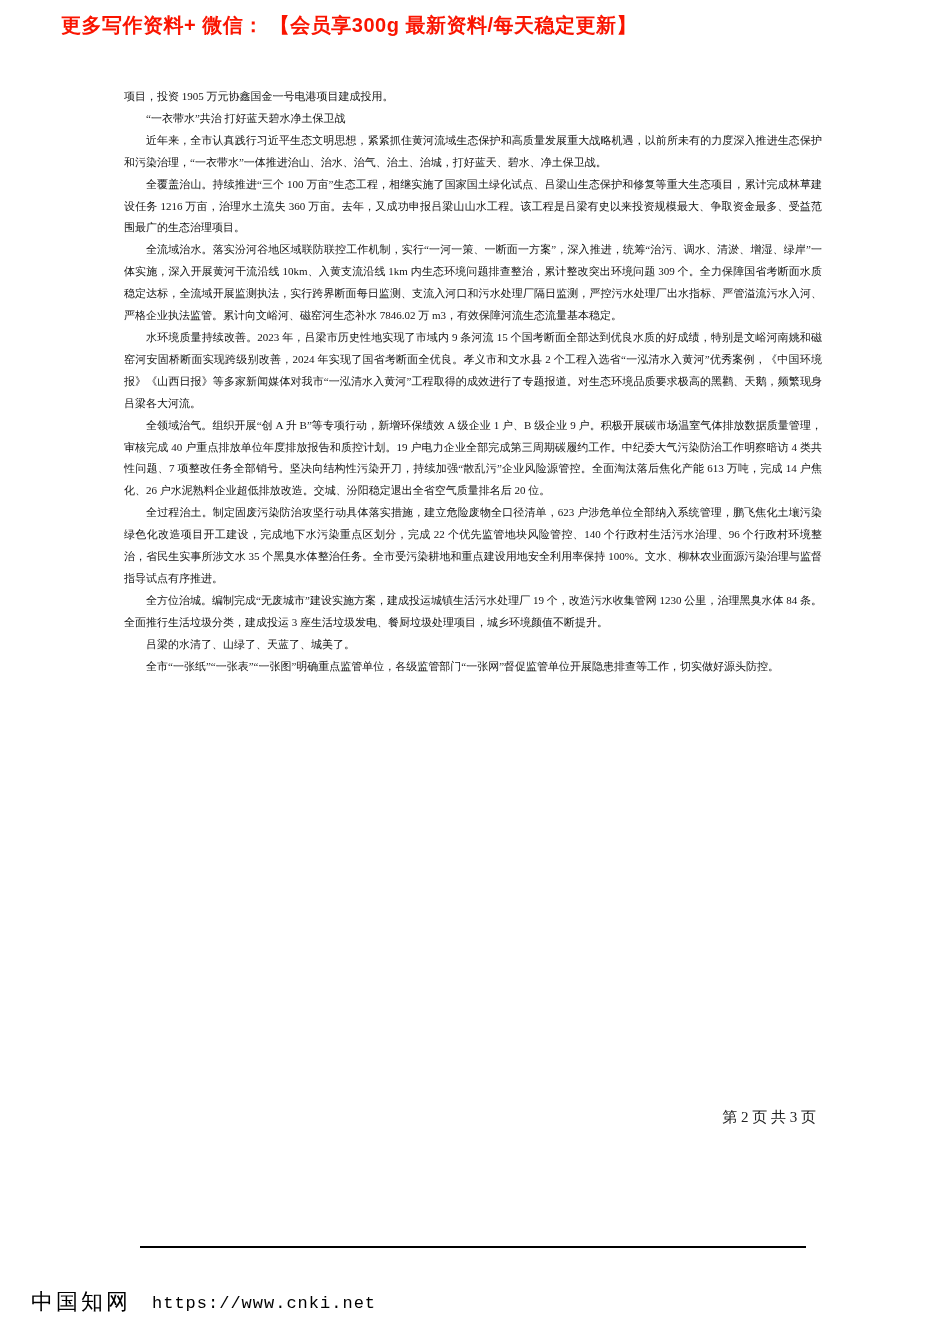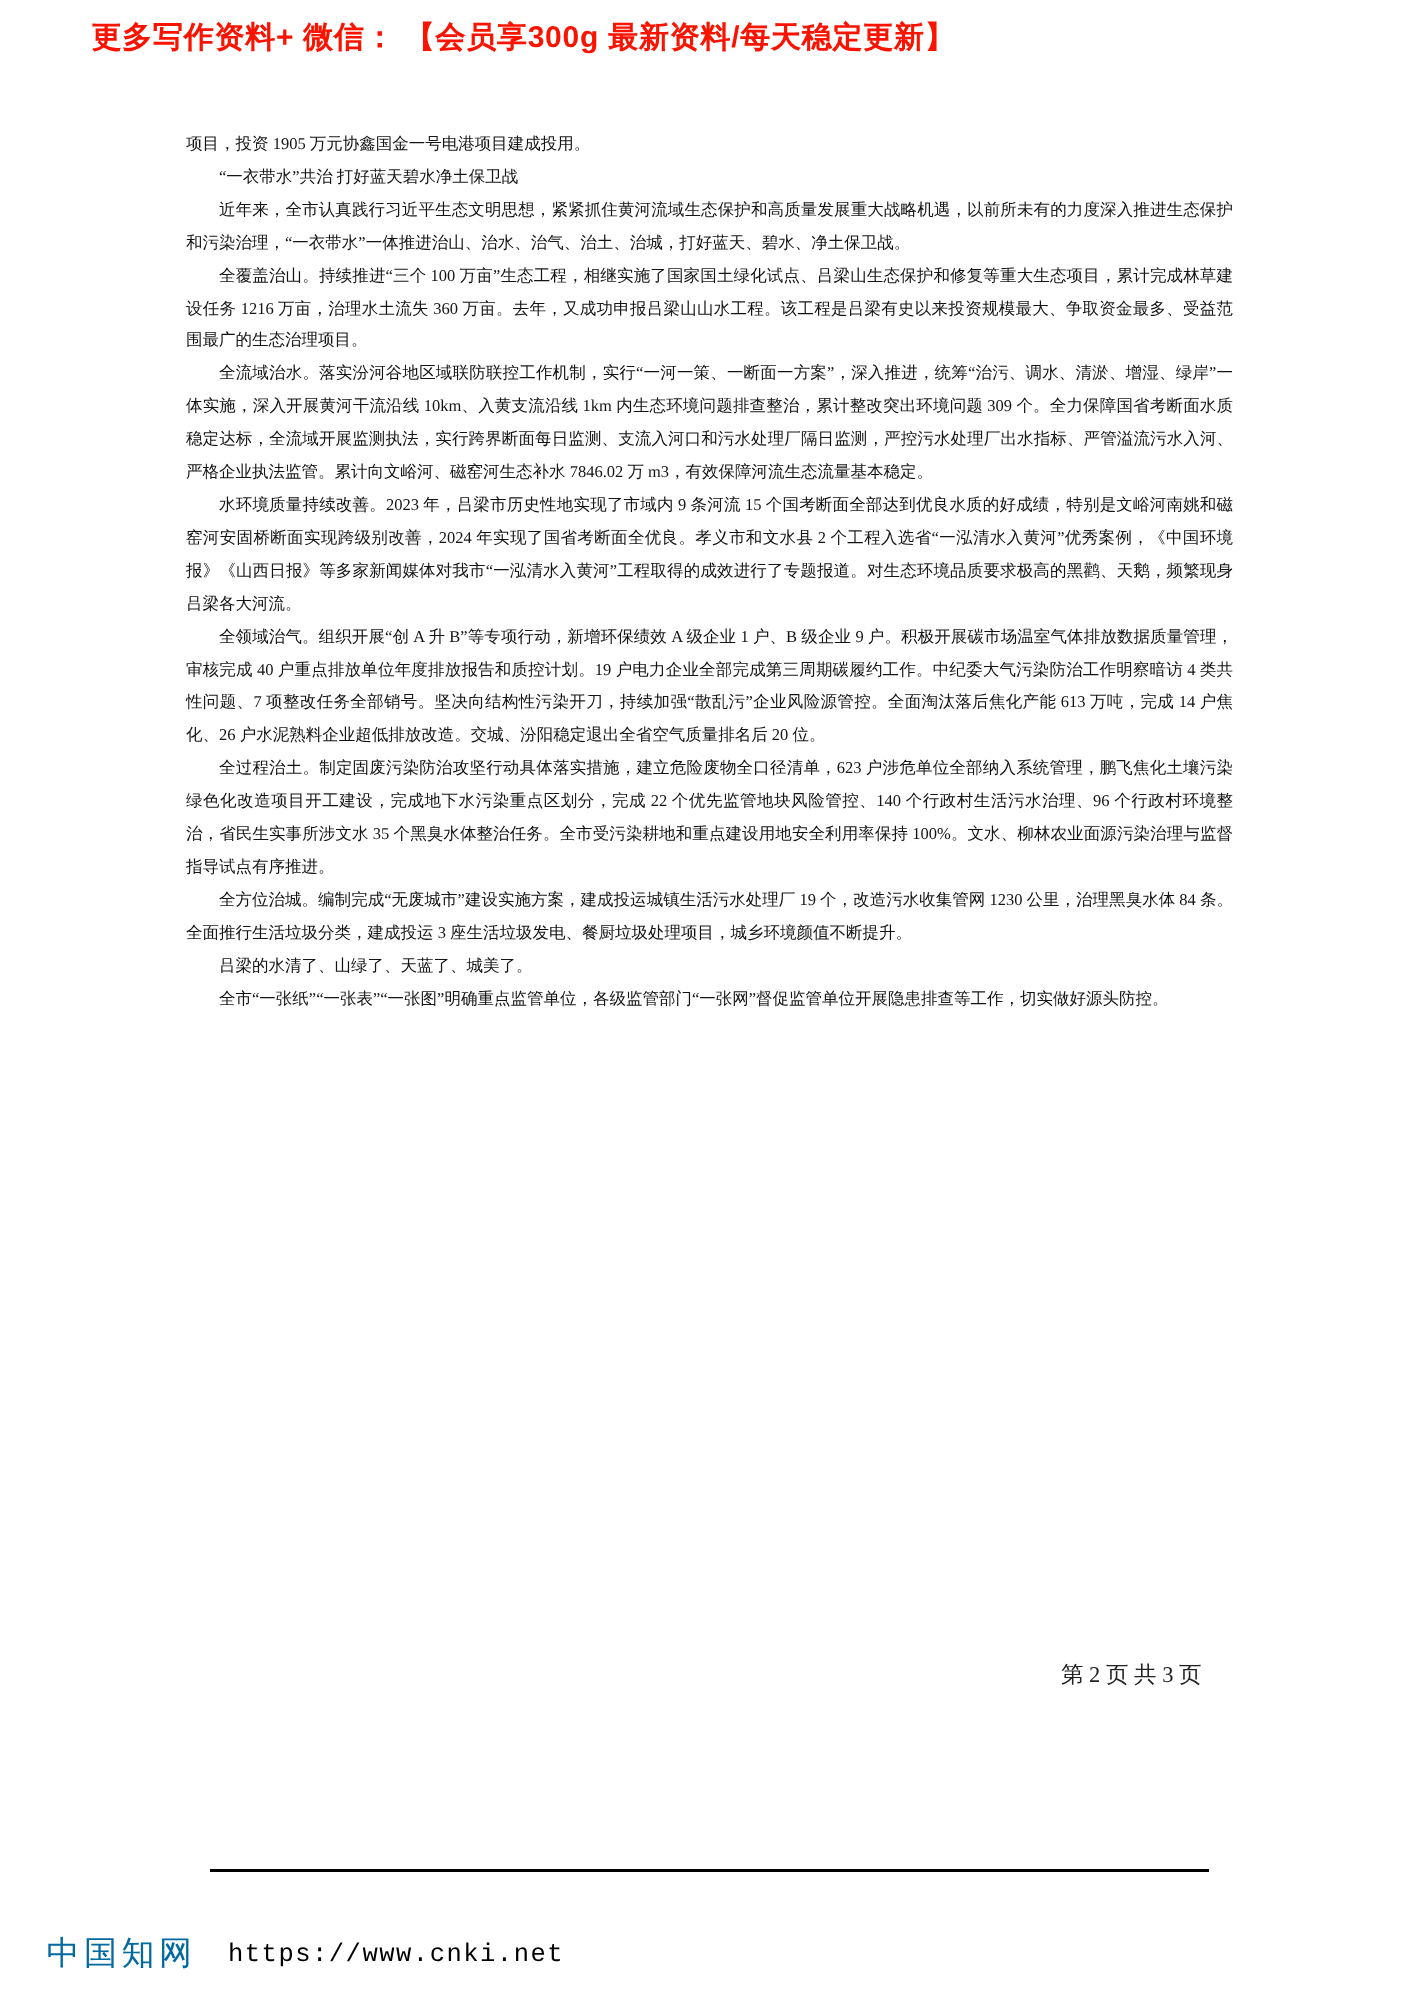--- a/index.html
+++ b/index.html
@@ -44,41 +44,41 @@
     padding: 0;
     text-indent: 2em;
     word-break: break-all;
   }
   .doc-body p.noindent {
     text-indent: 0;
   }
   .page-footer {
     position: absolute;
     top: 1106px;
-    right: 149px;
+    right: 134px;
     font-size: 15px;
     line-height: 22px;
     color: #222222;
     margin-left: 28px;
   }
   .divider {
     position: absolute;
     left: 140px;
     top: 1246px;
     width: 666px;
     height: 2px;
     background: #000000;
   }
   .wm-logo {
     position: absolute;
     left: 31px;
     top: 1289px;
     font-size: 22px;
     line-height: 26px;
-    color: #0369a1;
+    color: #000000;
     letter-spacing: 3px;
   }
   .wm-url {
     position: absolute;
     left: 152px;
     top: 1293px;
     font-family: "Liberation Mono", "DejaVu Sans Mono", monospace;
     font-size: 17px;
     line-height: 22px;
     color: #000000;

